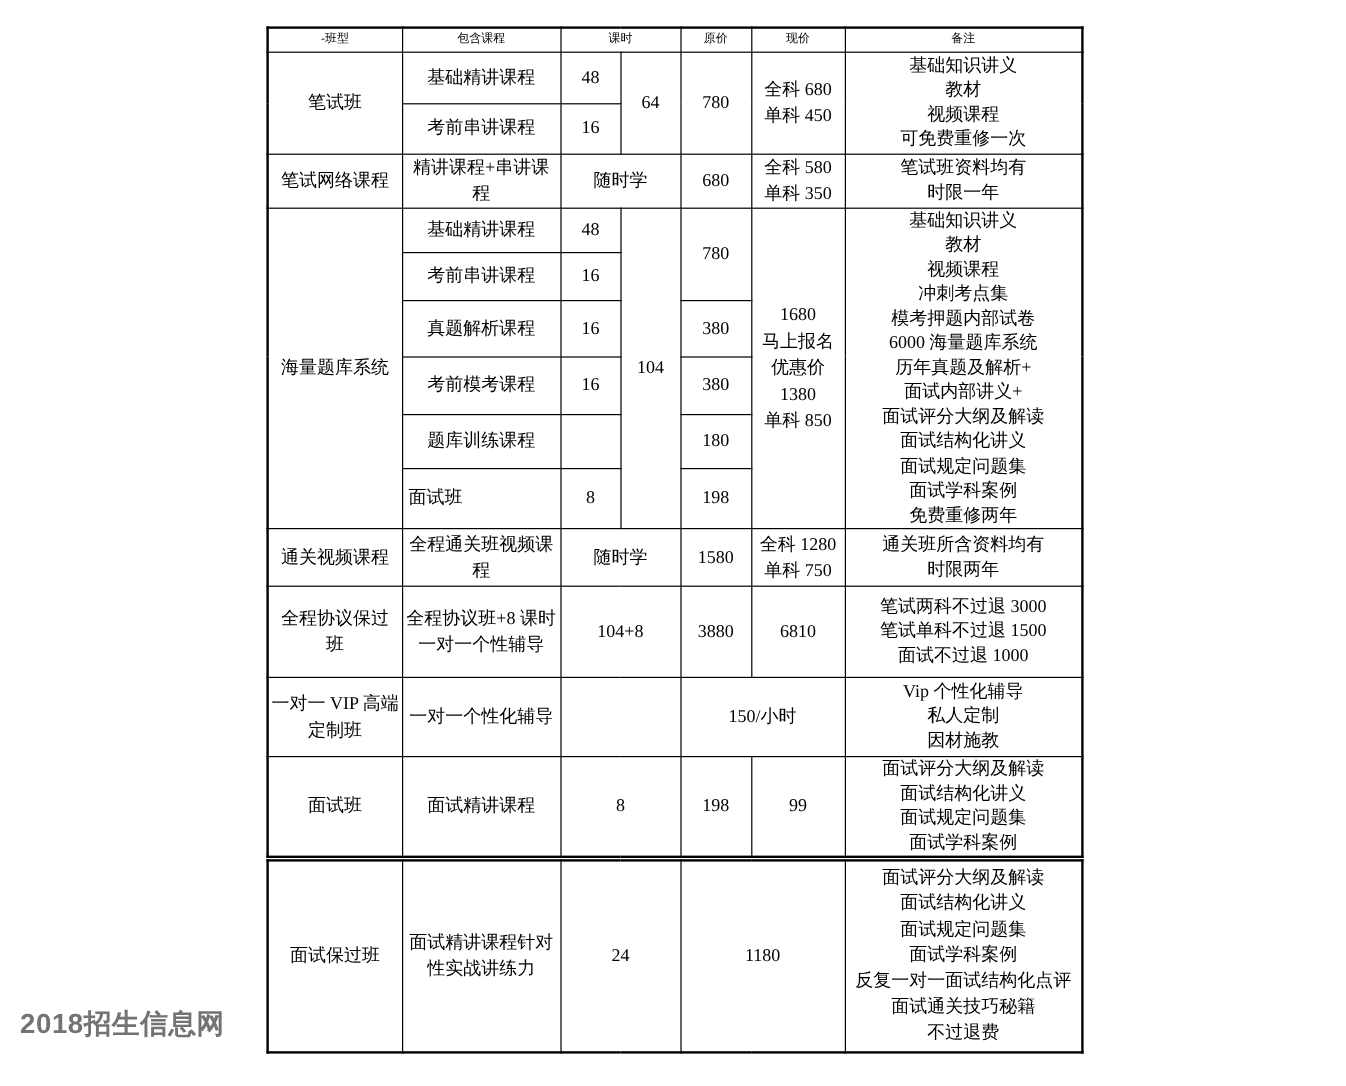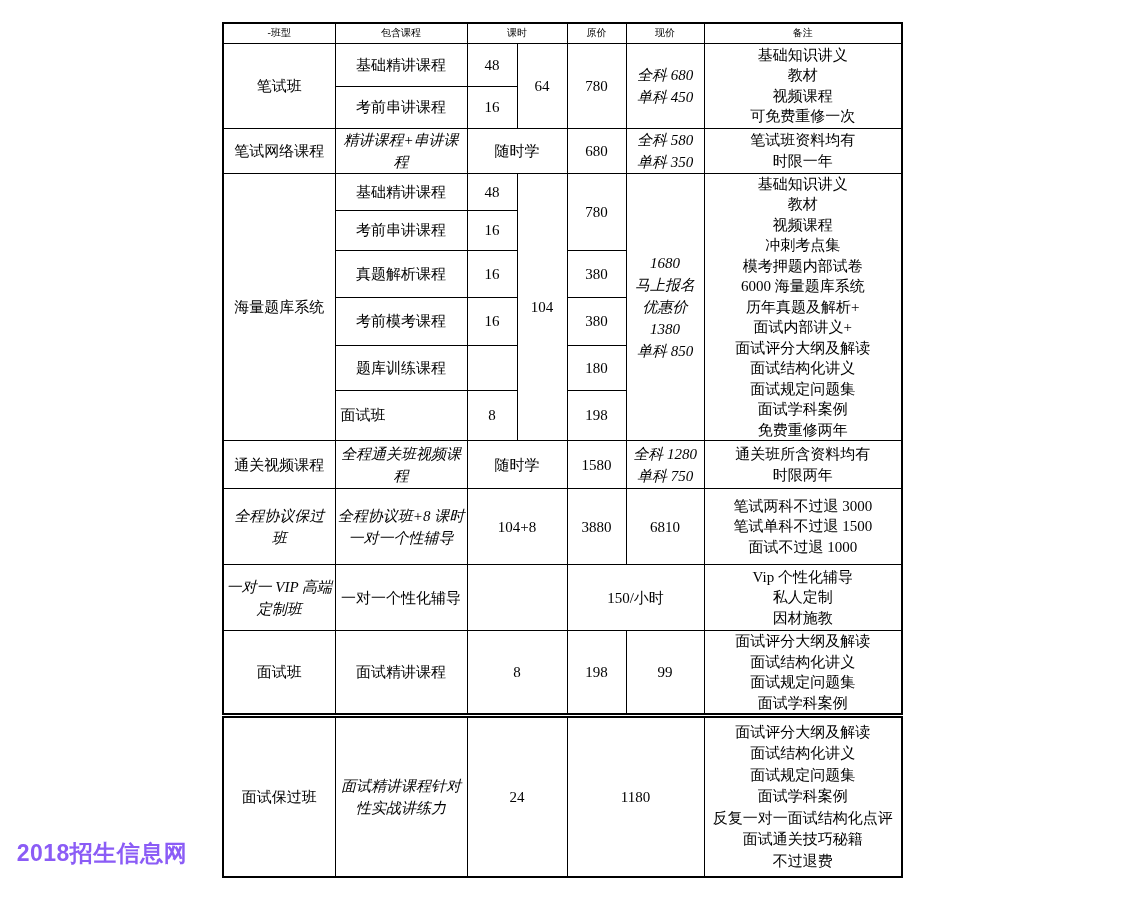--- a/index.html
+++ b/index.html
@@ -16,29 +16,29 @@
   #main-table { top:22px; }
   #bottom-table { top:716px; }
   td {
     border:1px solid #000;
     text-align:center; vertical-align:middle;
     font-size:15px; line-height:22px;
     padding:0 2px; overflow:hidden;
     word-break:break-all;
   }
   td.hdr { line-height:18px; font-size:10px; }
-  td.pre { white-space:pre-line;font-style:italic; }
+  td.pre { white-space:pre-line; }
   td.remarks { white-space:pre-line; line-height:20.5px; }
   td.remarks-lg { white-space:pre-line; line-height:21.5px; }
   td.left { text-align:left; padding-left:5px; }
   .watermark {
     position:absolute; left:14px; top:839px; width:176px;
     text-align:center;
     font-family:"Liberation Sans","DejaVu Sans",sans-serif;
-    font-weight:bold; color:#8b5cf6;
+    font-weight:bold; color:#737373;
   }
   .watermark .l1 { font-size:23px; line-height:28px; letter-spacing:0.5px; }
   .watermark .l2 { font-size:22px; line-height:27px; }
 </style>
 </head>
 <body>
 
 <table class="tbl" id="main-table">
   <colgroup>
     <col style="width:112px">

